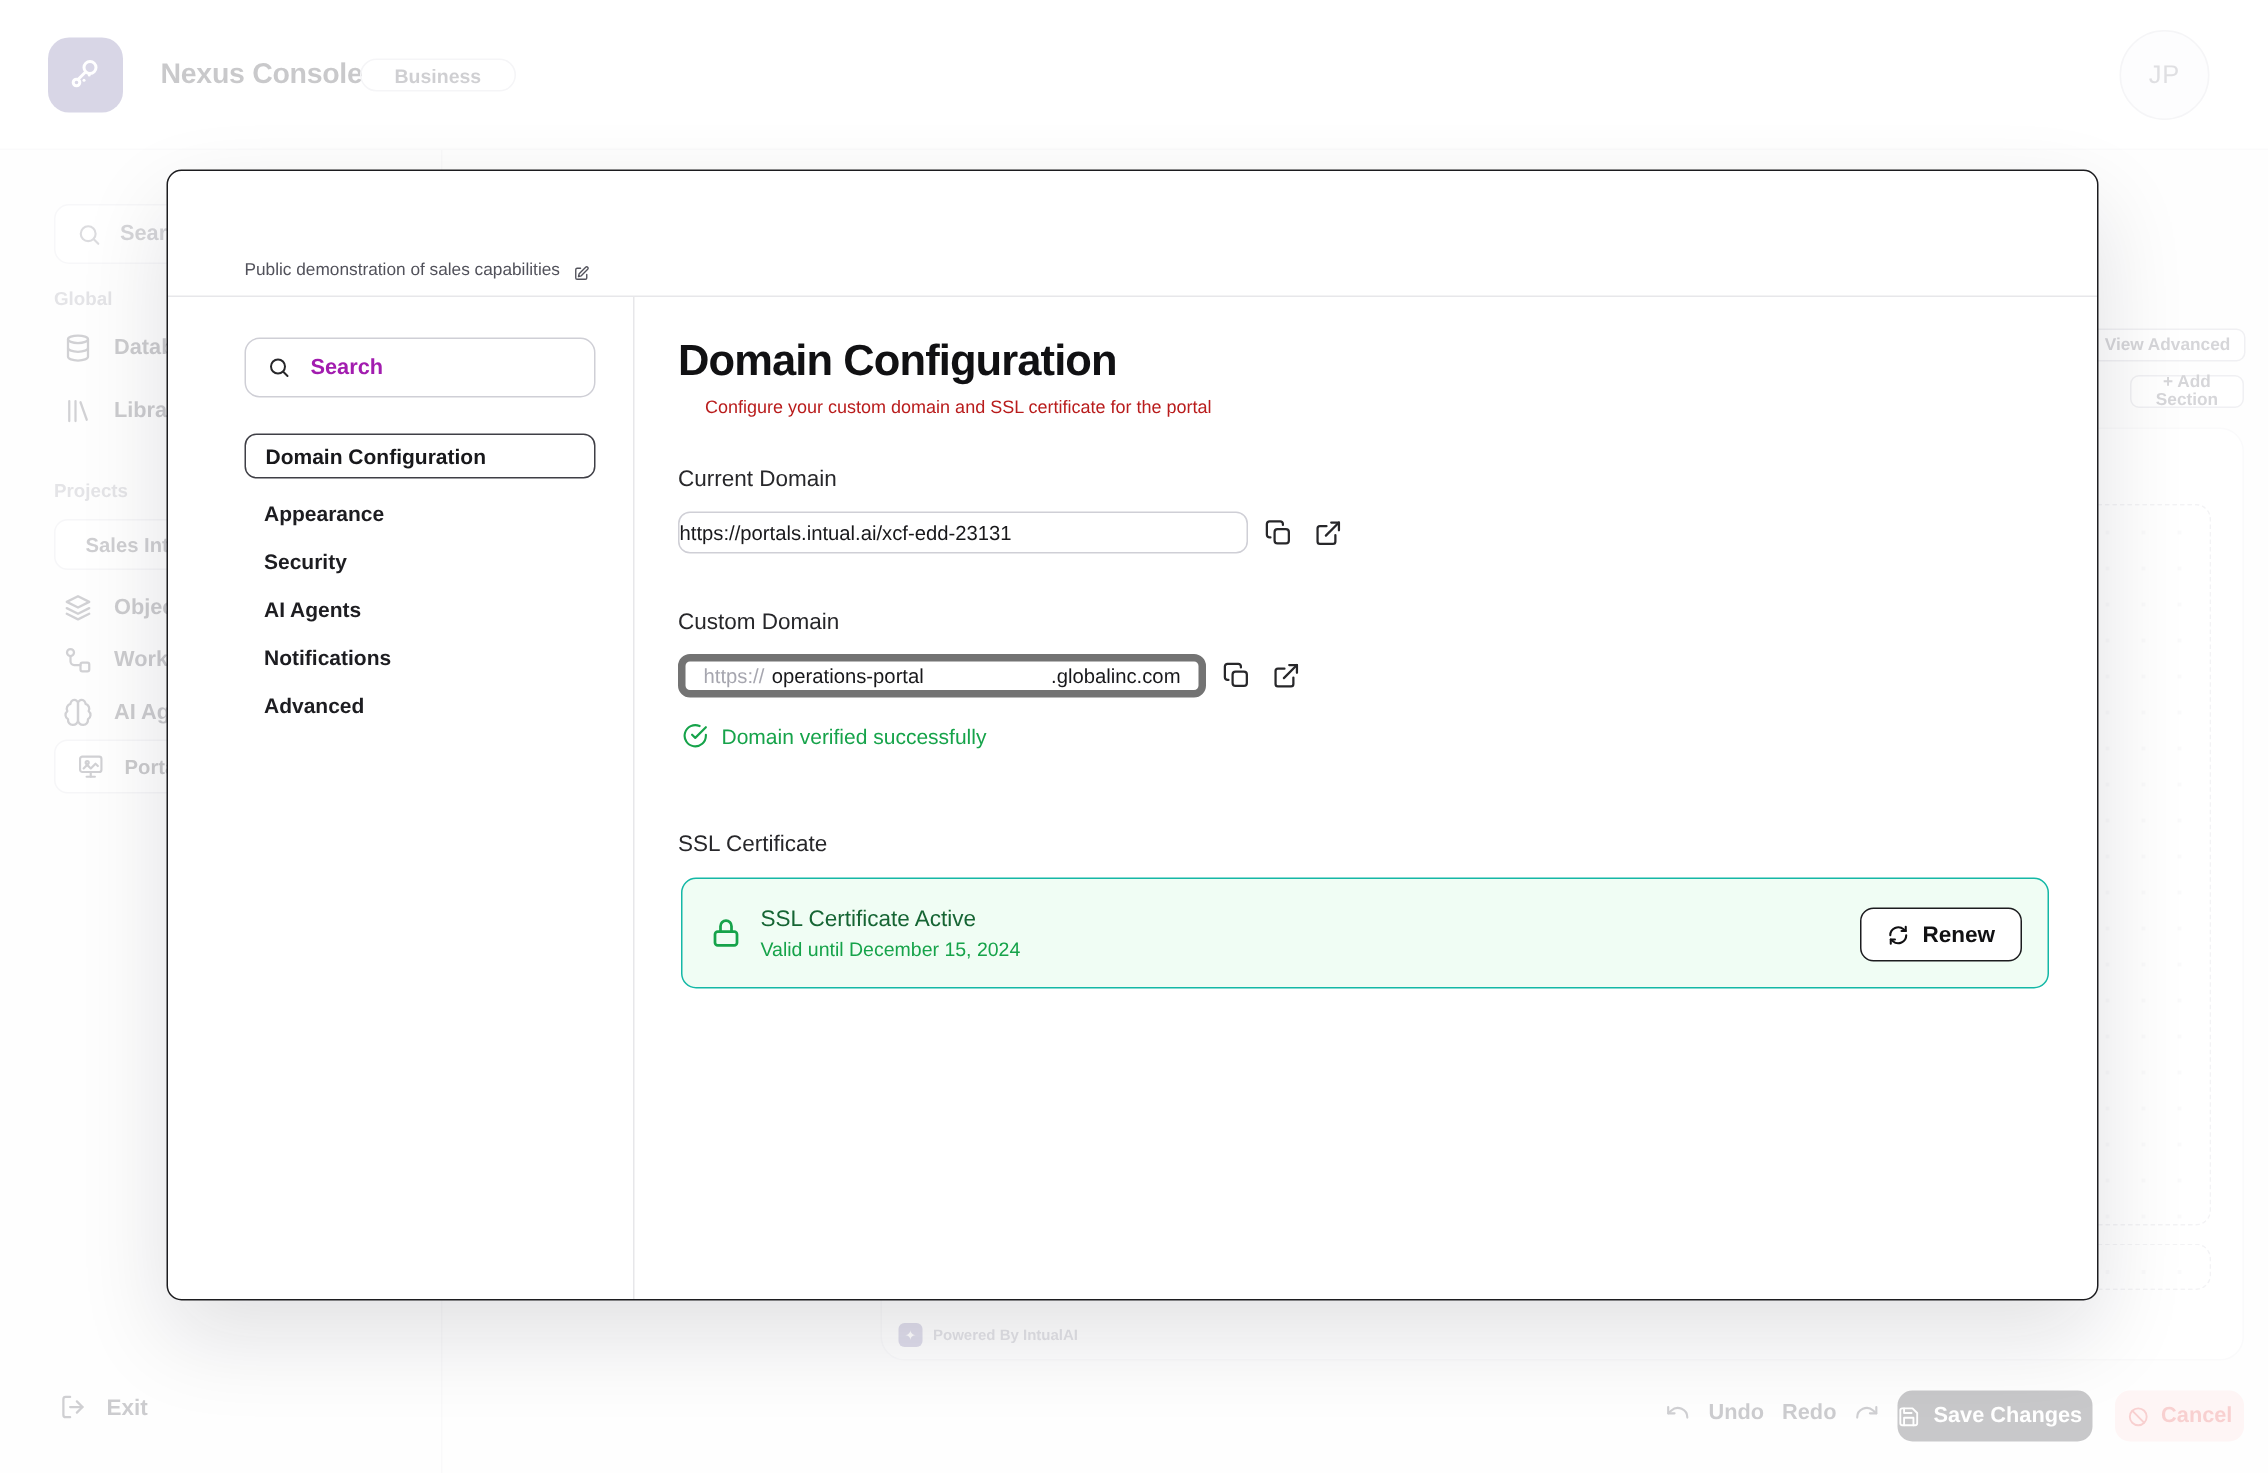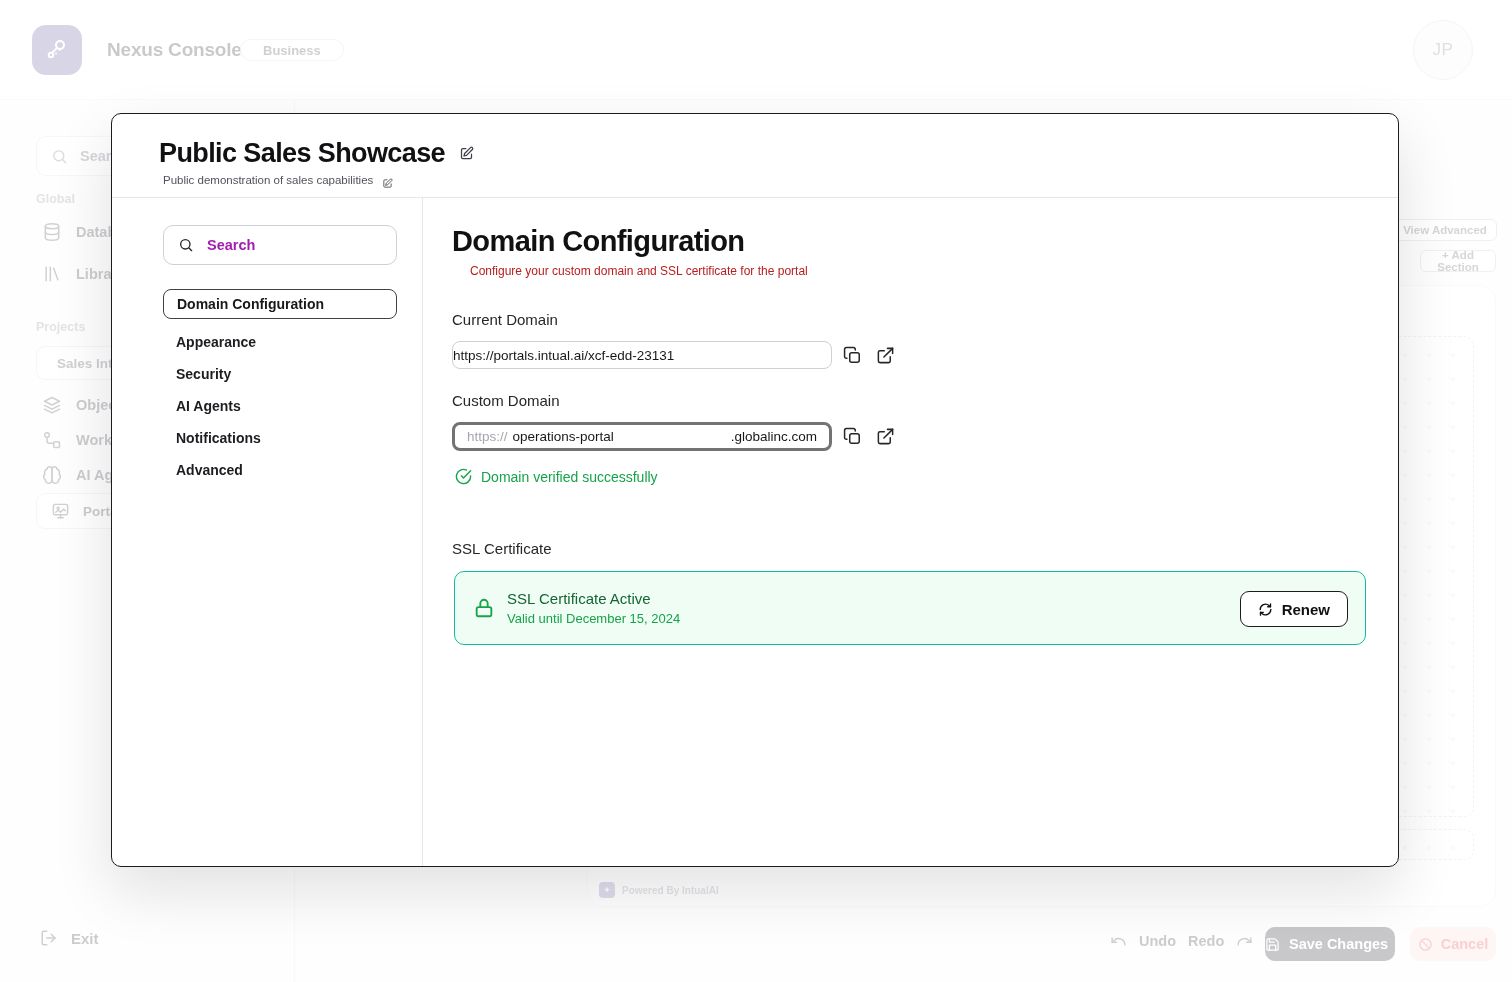--- a/index.html
+++ b/index.html
@@ -73,21 +73,21 @@
 
   .bg-btn {
     position:absolute; border:1px solid #c9c9d2; border-radius:6px; background:#fdfdfe;
     font-size:11.5px; color:#6b6b76; font-weight:600; display:flex; align-items:center; justify-content:center;
   }
   .btn-analytics { left:1393px; top:219px; width:104px; height:22px; }
   .btn-addsection { left:1420px; top:250px; width:76px; height:22px; }
 
   .bg-exit { position:absolute; left:40px; top:929px; display:flex; align-items:center; gap:13px; font-size:15px; font-weight:700; color:#4a4a52; }
   .bg-exit svg { width:18px; height:18px; stroke:#55555e; fill:none; stroke-width:2; stroke-linecap:round; stroke-linejoin:round; }
-  .undo-redo { position:absolute; left:1110px; top:933px; display:flex; gap:12px; font-size:14.5px; font-weight:700; color:#4a4a52; }
+  .undo-redo { position:absolute; left:1110px; top:933px; display:flex; align-items:center; gap:12px; font-size:14.5px; font-weight:700; color:#4a4a52; }
   .undo-redo svg { width:17px; height:17px; stroke:#55555e; fill:none; stroke-width:2; stroke-linecap:round; stroke-linejoin:round; }
   .save-btn {
     position:absolute; left:1265px; top:927px; width:130px; height:34px; border-radius:10px;
     background:#3a3a40; color:#ffffff; font-size:14.5px; font-weight:700; border:none;
     display:flex; align-items:center; justify-content:flex-start; gap:9px;
   }
   .save-btn svg { width:15px; height:15px; stroke:#ffffff; fill:none; stroke-width:2; stroke-linecap:round; stroke-linejoin:round; }
   .cancel-btn {
     position:absolute; left:1410px; top:927px; width:86px; height:34px; border-radius:10px;
     background:#fcd9d9; color:#e65656; font-size:14.5px; font-weight:700; border:none;
@@ -128,30 +128,30 @@
     display:flex; align-items:center; padding:0 13px; font-size:14px; font-weight:700; color:#18181b;
   }
   .nav-item { position:absolute; left:64px; font-size:14px; font-weight:700; color:#1d1d21; cursor:pointer; }
 
   .modal-content { flex:1; position:relative; padding:27px 33px 0 29px; }
   .content-heading { font-size:29px; font-weight:700; letter-spacing:-0.6px; color:#111113; }
   .content-subheading { margin-top:6px; margin-left:18px; font-size:12px; color:#b91c1c; }
 
   .field-label { font-size:15px; color:#27272a; }
   .lbl-current { margin-top:33px; }
-  .lbl-custom  { margin-top:23px; }
+  .lbl-custom  { margin-top:37px; }
   .lbl-ssl     { margin-top:55px; }
 
   .input-row { display:flex; align-items:center; gap:11px; margin-top:13px; }
   .text-input {
     width:380px; height:28px; border:1px solid #cfcfd6; border-radius:8px; background:#fff;
     font-family:inherit; font-size:13.5px; color:#18181b; padding:0 0; outline:none;
   }
   .composite-input {
-    width:380px; height:29px; border:3px solid #737373; border-radius:8px; background:#fff;
+    width:352px; height:29px; border:5px solid #737373; border-radius:8px; background:#fff;
     display:flex; align-items:center; padding:0 12px; font-size:13.5px;
   }
   .composite-input .prefix { color:#a6a6af; margin-right:5px; }
   .composite-input .value  { color:#18181b; flex:1; }
   .composite-input .suffix { color:#18181b; }
   .mini-icon-btn { width:19px; height:19px; color:#27272a; cursor:pointer; background:none; border:none; padding:0; }
   .mini-icon-btn svg { width:100%; height:100%; stroke:currentColor; fill:none; stroke-width:1.9; stroke-linecap:round; stroke-linejoin:round; }
   .mini-icon-btn.ext { margin-left:3px; }
 
   .verified-row { display:flex; align-items:center; gap:9px; margin-top:17px; margin-left:3px; }
@@ -303,29 +303,20 @@
         <circle cx="12" cy="12" r="9"></circle>
         <path d="m5.8 5.8 12.4 12.4"></path>
       </svg>
     <span>Cancel</span>
   </button>
 
   <div class="overlay"></div>
 
   <div class="modal">
     <div class="modal-header">
-      <div class="modal-title-row">
-        <span class="modal-title">Public Sales Showcase</span>
-        <span class="icon-btn-edit">
-          <svg viewBox="0 0 24 24">
-              <path d="M11 4H6a2 2 0 0 0-2 2v12a2 2 0 0 0 2 2h12a2 2 0 0 0 2-2v-5"></path>
-              <path d="M18.4 2.6a2.1 2.1 0 0 1 3 3L12 15l-4 1 1-4Z"></path>
-            </svg>
-        </span>
-      </div>
       <div class="modal-sub-row">
         <span class="modal-subtitle">Public demonstration of sales capabilities</span>
         <span class="icon-edit-sm">
           <svg viewBox="0 0 24 24">
               <path d="M11 4H6a2 2 0 0 0-2 2v12a2 2 0 0 0 2 2h12a2 2 0 0 0 2-2v-5"></path>
               <path d="M18.4 2.6a2.1 2.1 0 0 1 3 3L12 15l-4 1 1-4Z"></path>
             </svg>
         </span>
       </div>
     </div>

